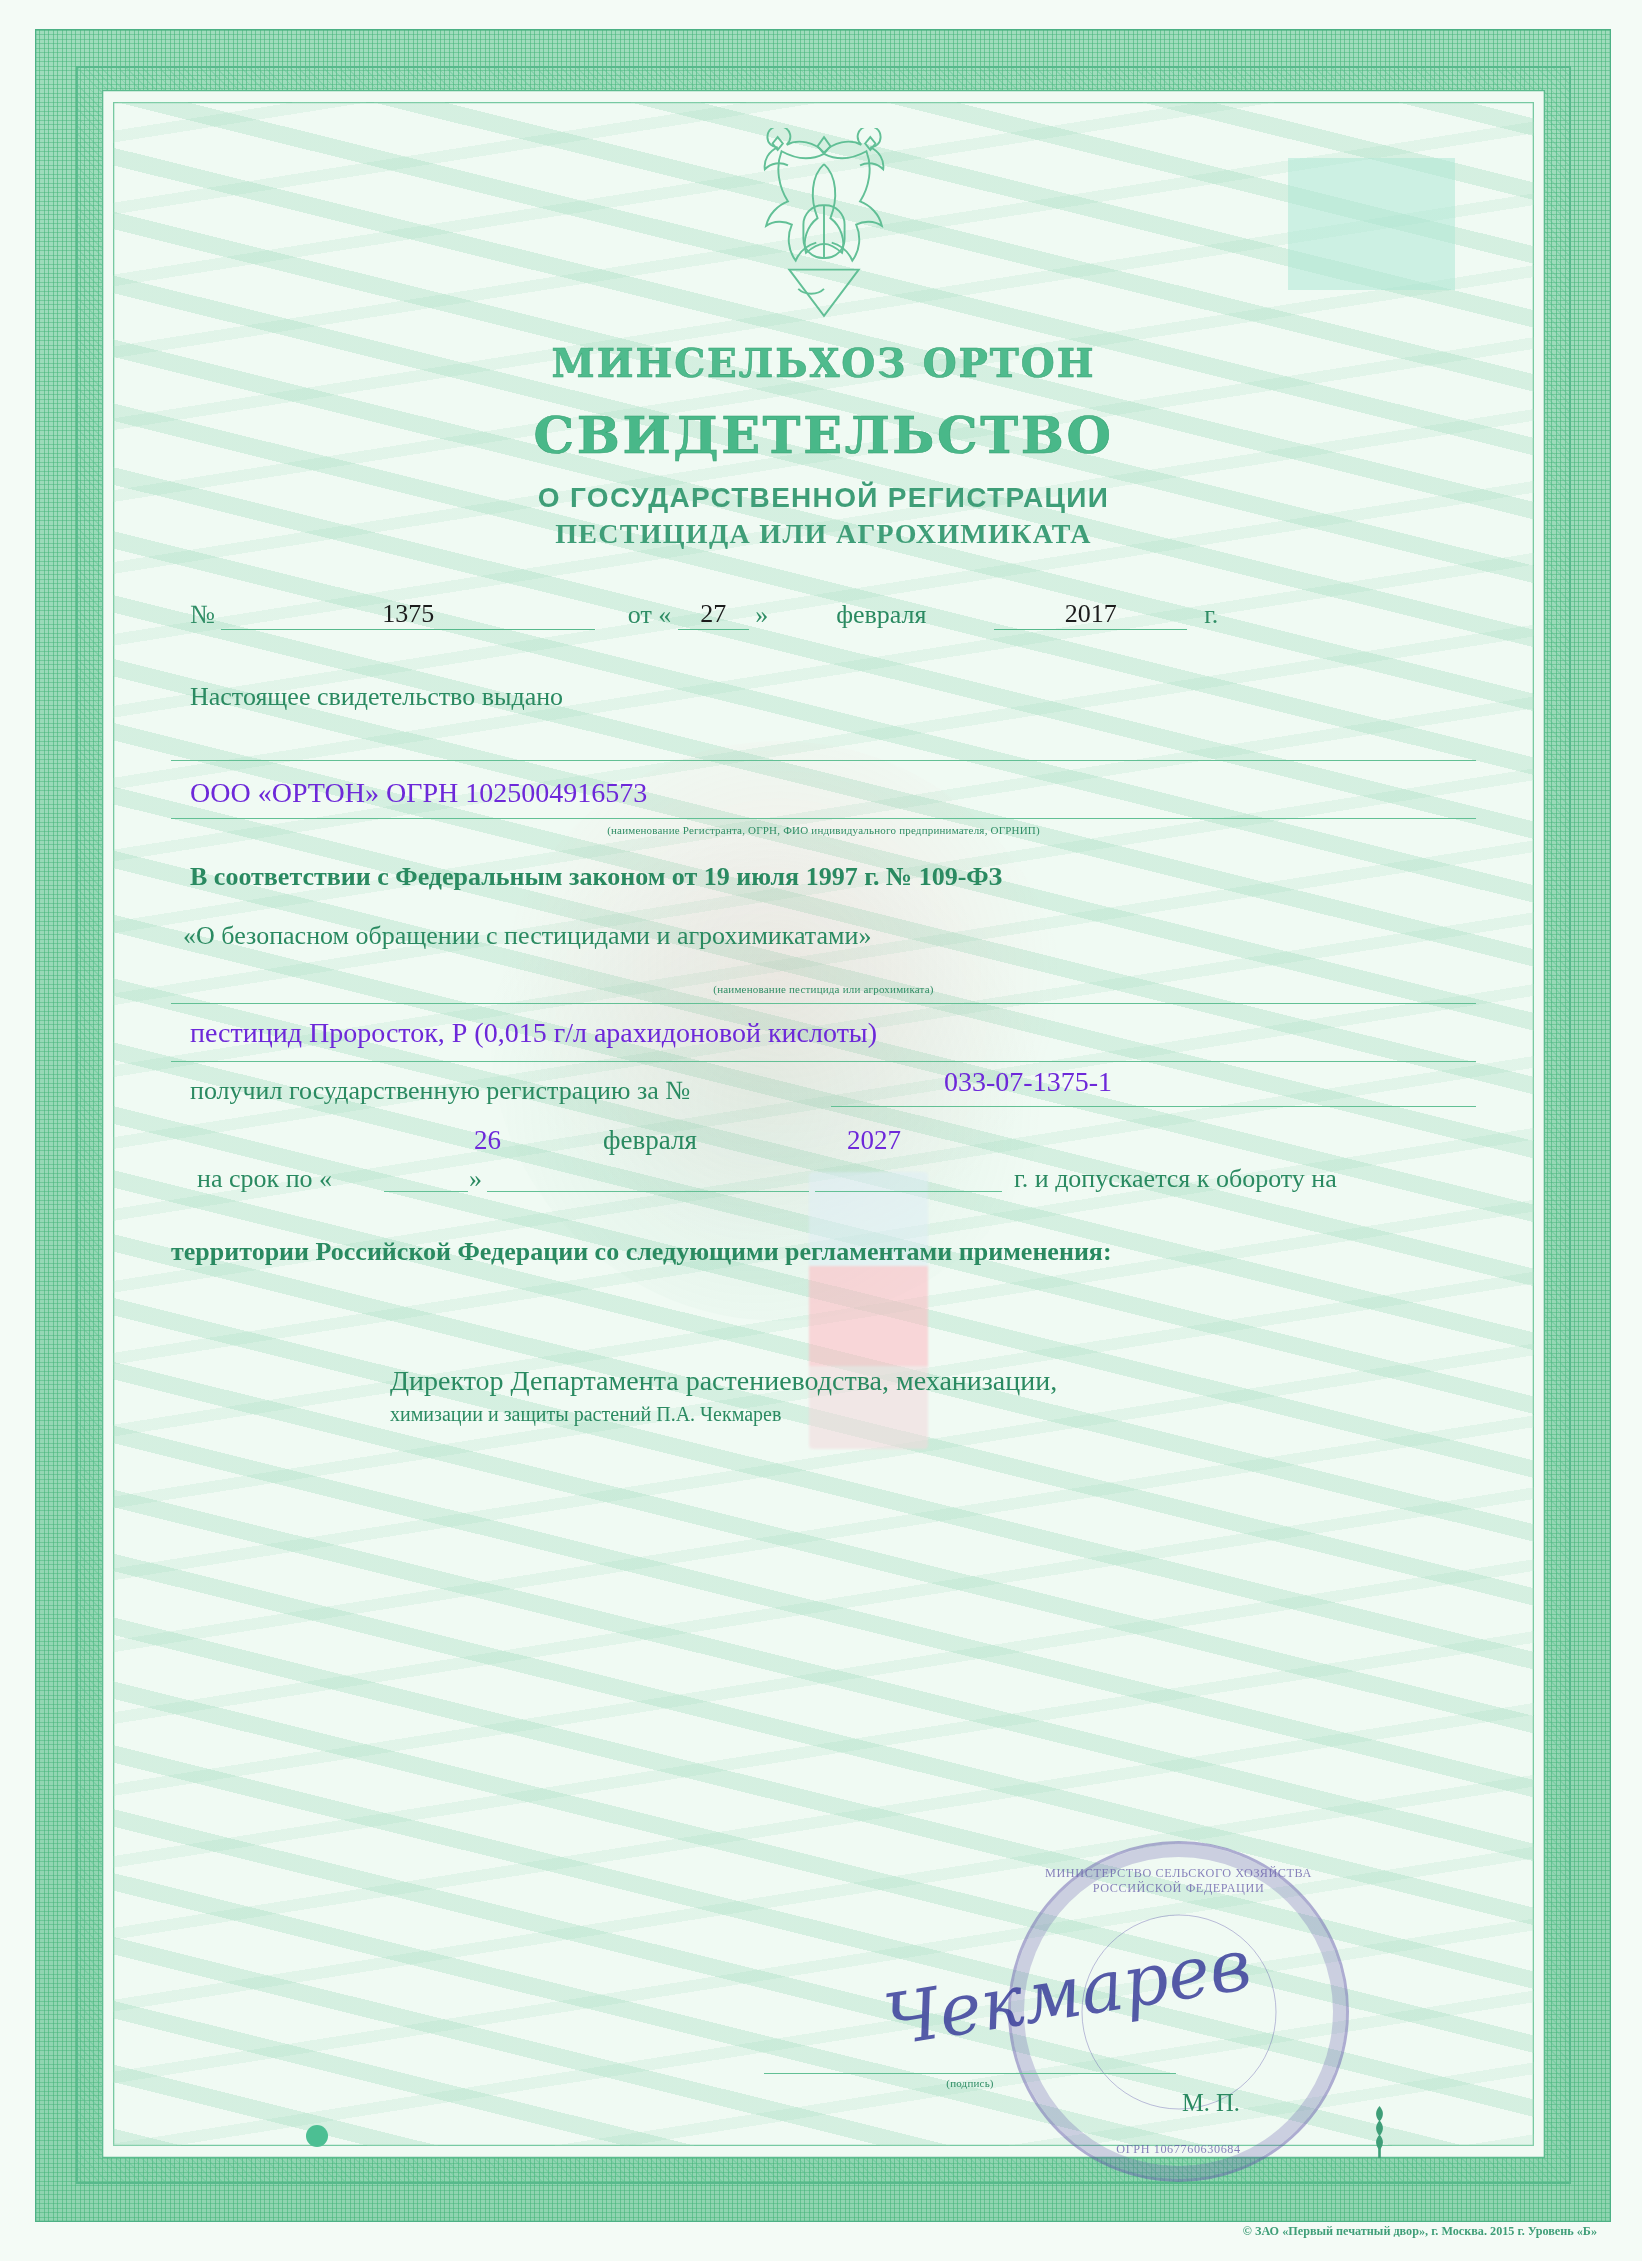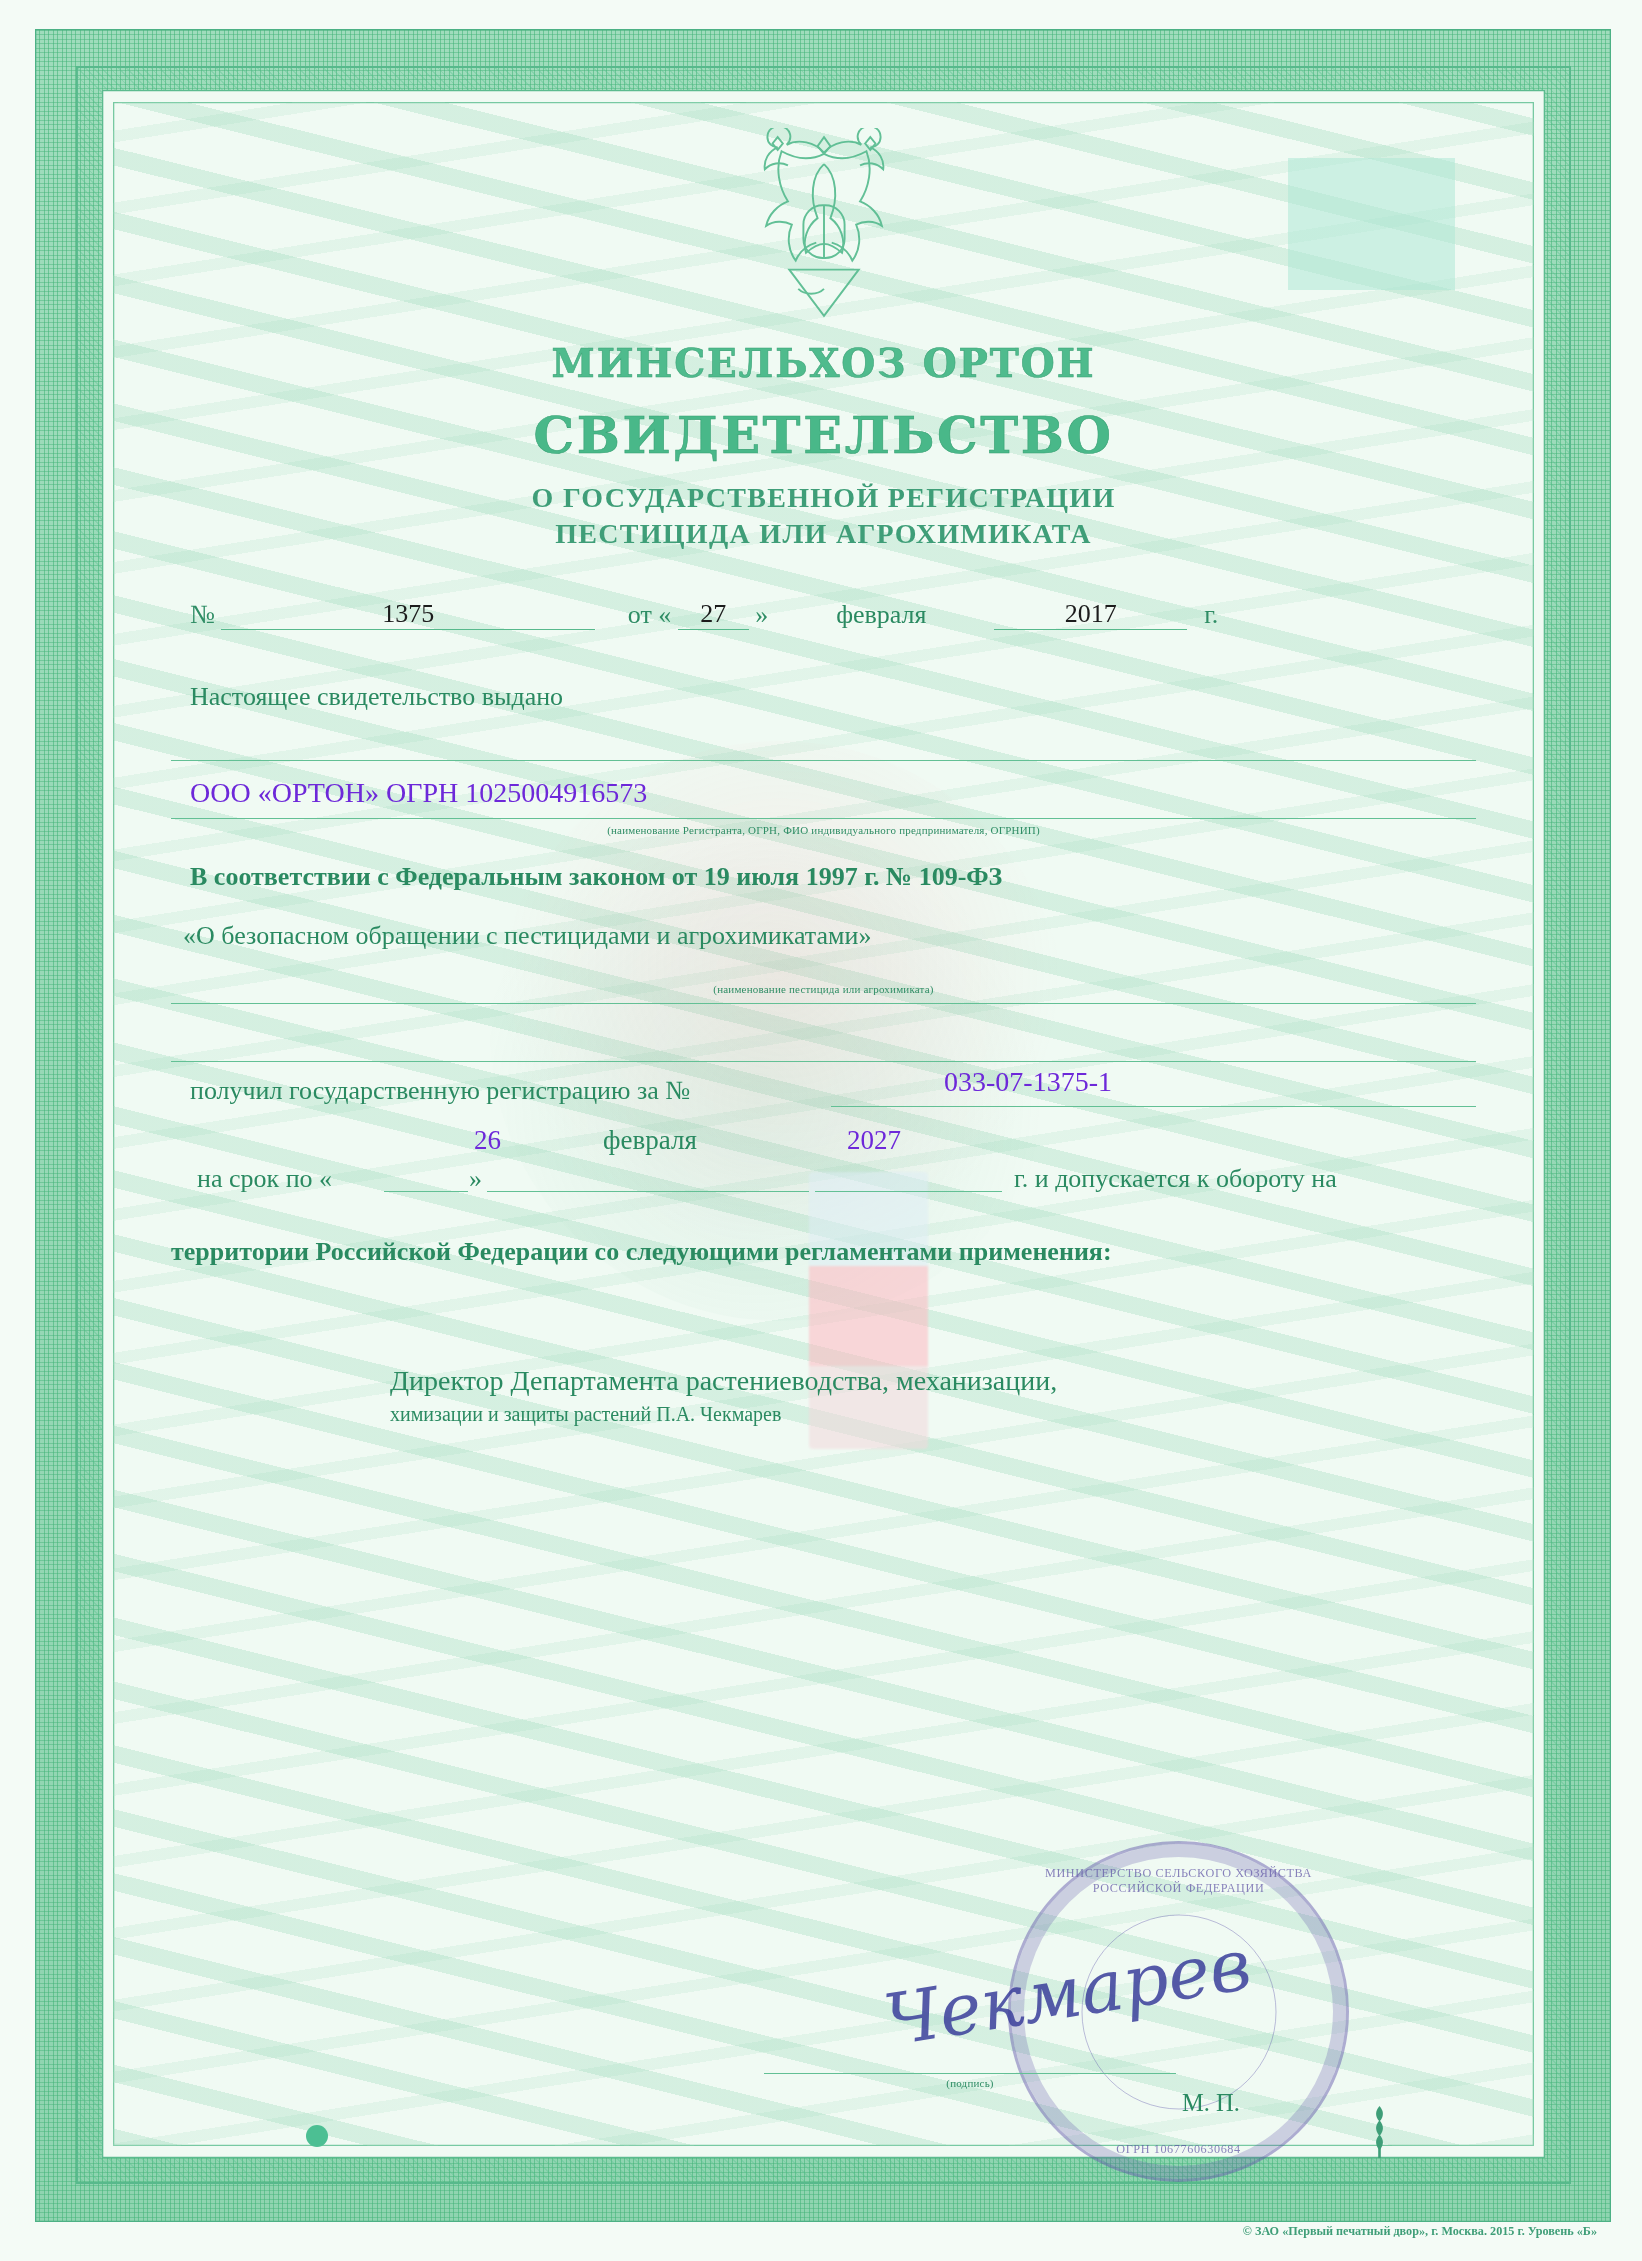--- a/index.html
+++ b/index.html
@@ -113,21 +113,21 @@
     font-weight:bold;
     font-size:51px;
     letter-spacing:2.6px;
     color:#49b889;
     -webkit-text-stroke:0.6px #37a173;
   }
   .sub1{
     position:absolute;left:0;right:0;top:380px;
     text-align:center;font-size:28px;font-weight:bold;
     letter-spacing:1.3px;color:#3f9e78;
-    font-family:Liberation Serif, serif;
+    font-family:Liberation Sans, sans-serif;
   }
   .sub2{
     position:absolute;left:0;right:0;top:416px;
     text-align:center;font-size:28px;font-weight:bold;
     letter-spacing:1.3px;color:#3f9e78;
     font-family:"Liberation Serif", serif;
   }
 
   .row-num{
     position:absolute;left:77px;right:77px;top:496px;
@@ -278,20 +278,21 @@
       <div class="hr" style="left:58px;right:58px;top:658px;"></div>
       <div class="line-text blk" style="left:77px;top:675px;font-size:28px;">ООО «ОРТОН» ОГРН 1025004916573</div>
       <div class="hr" style="left:58px;right:58px;top:716px;"></div>
       <div class="tiny" style="position:absolute;left:58px;right:58px;top:722px;">(наименование Регистранта, ОГРН, ФИО индивидуального предпринимателя, ОГРНИП)</div>
 
       <div class="line-text" style="left:77px;top:760px;font-weight:bold;">В соответствии с Федеральным законом от 19 июля 1997 г.  № 109-ФЗ</div>
       <div class="line-text" style="left:58px;top:819px;font-weight:normal;margin-left:12px;">«О безопасном обращении с пестицидами и агрохимикатами»</div>
 
       <div class="tiny" style="position:absolute;left:58px;right:58px;top:881px;">(наименование пестицида или агрохимиката)</div>
       <div class="hr" style="left:58px;right:58px;top:901px;"></div>
+      <div class="line-text blk" style="left:77px;top:915px;font-size:28px;">пестицид Проросток, Р (0,015 г/л арахидоновой кислоты)</div>
       <div class="hr" style="left:58px;right:58px;top:959px;"></div>
 
       <div class="line-text" style="left:77px;top:974px;">получил государственную регистрацию за №</div>
       <div class="line-text blk" style="left:831px;top:964px;font-size:28px;">033-07-1375-1</div>
       <div class="hr" style="left:718px;right:58px;top:1004px;"></div>
 
       <div class="line-text blk" style="left:361px;top:1023px;font-size:27px;">26</div>
       <div class="line-text" style="left:490px;top:1023px;font-size:27px;">февраля</div>
       <div class="line-text blk" style="left:734px;top:1023px;font-size:27px;">2027</div>
 

